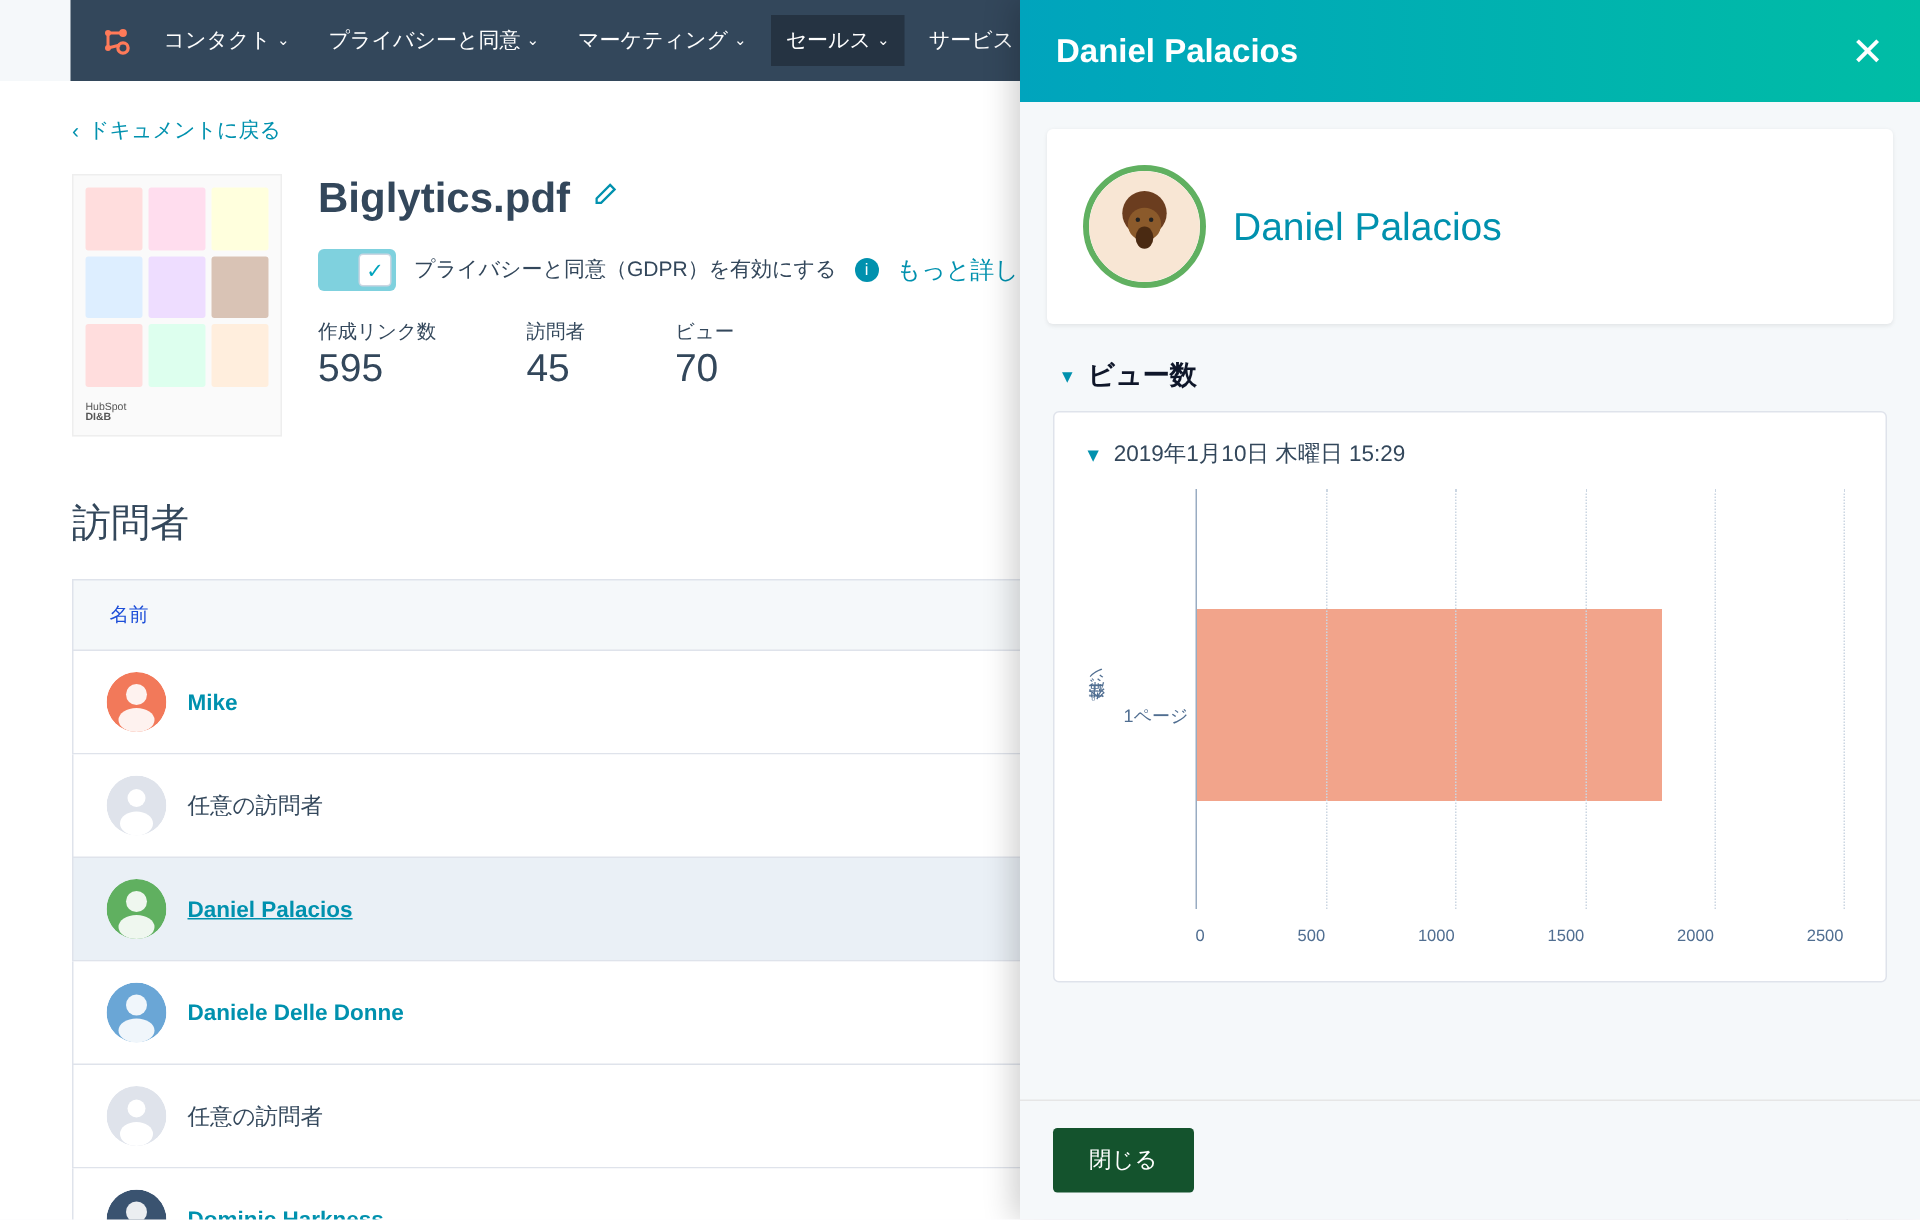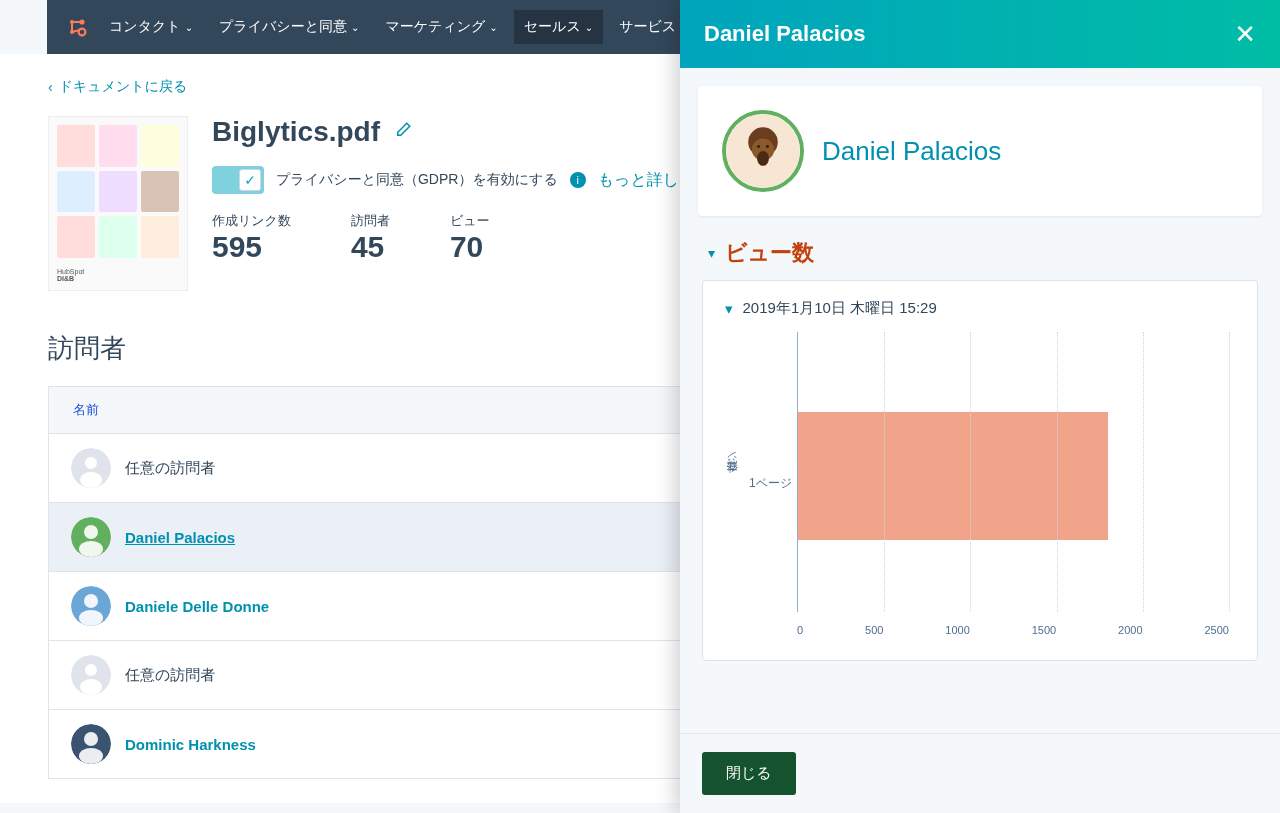--- a/index.html
+++ b/index.html
@@ -27,21 +27,21 @@
 .edit-icon { color: #0091ae; cursor: pointer; }
 .gdpr-row { display: flex; align-items: center; gap: 12px; margin-top: 18px; }
 .toggle { width: 52px; height: 28px; background: #7fd1de; border-radius: 4px; position: relative; display:flex; align-items:center; justify-content:flex-end; padding:3px; }
 .toggle .knob { width: 22px; height: 22px; background: #fff; border: 1px solid #cbd6e2; border-radius: 3px; display:flex; align-items:center; justify-content:center; color:#00a4bd; font-size:14px; }
 .gdpr-label { font-size: 14px; color: #33475b; text-align: right; }
 .info-icon { width:16px; height:16px; border-radius:50%; background:#0091ae; color:#fff; font-size:11px; display:inline-flex; align-items:center; justify-content:center; }
 .more-link { color: #0091ae; font-size: 16px; cursor: pointer; }
 .stats { display: flex; gap: 60px; margin-top: 18px; }
 .stat { display: flex; flex-direction: column; }
 .stat-label { font-size: 13px; color: #33475b; }
-.stat-value { font-size: 30px; font-weight: 700; color: #33475b; }
+.stat-value { font-size: 26px; font-weight: 400; color: #33475b; }
 
 .visitors-section { margin-top: 40px; }
 .visitors-title { font-size: 26px; font-weight: 400; color: #33475b; margin-bottom: 20px; }
 
 .table-header { background: #f5f8fa; border: 1px solid #dfe3eb; padding: 14px 24px; font-size: 13px; color: #1d4ed8; }
 .visitor-row { display: flex; align-items: center; gap: 14px; padding: 14px 22px; border: 1px solid #dfe3eb; border-top: none; background: #fff; }
 .visitor-row.highlighted { background: #eaf0f6; }
 .avatar { width: 40px; height: 40px; border-radius: 50%; display:flex; align-items:center; justify-content:center; color:#fff; font-size:18px; overflow:hidden; flex-shrink:0; }
 .visitor-name { color: #0091ae; font-weight: 600; font-size: 15px; cursor: pointer; }
 .visitor-name.anon { color: #33475b; font-weight: 400; cursor: default; }
@@ -51,21 +51,21 @@
 .panel { position: absolute; top: 0; right: 0; width: 600px; height: 100%; background: #f5f8fa; box-shadow: -4px 0 20px rgba(0,0,0,.2); display: flex; flex-direction: column; }
 .panel-header { height: 68px; background: linear-gradient(90deg, #00a4bd, #00bda5); display: flex; align-items: center; justify-content: space-between; padding: 0 24px; }
 .panel-title { color: #fff; font-size: 22px; font-weight: 600; }
 .close-icon { color: #fff; font-size: 26px; cursor: pointer; font-weight: 300; }
 .panel-body { flex: 1; padding: 18px; overflow: auto; }
 .contact-card { background: #fff; border-radius: 4px; box-shadow: 0 1px 3px rgba(0,0,0,.08); padding: 24px; display: flex; align-items: center; gap: 18px; }
 .contact-avatar { width: 82px; height: 82px; border-radius: 50%; border: 4px solid #60b060; overflow: hidden; display:flex; align-items:center; justify-content:center; }
 .contact-name { color: #0091ae; font-size: 26px; font-weight: 400; }
 .section-toggle { display: flex; align-items: center; gap: 10px; padding: 22px 10px 12px 10px; cursor: pointer; }
 .section-toggle .chev2 { color: #0091ae; transform: rotate(0deg); font-size: 14px; }
-.section-toggle .lbl { font-size: 22px; font-weight: 600; color: #c2410c; text-align: center; }
+.section-toggle .lbl { font-size: 18px; font-weight: 600; color: #0f172a; text-align: center; }
 .chart-card { background: #fff; border: 1px solid #dfe3eb; border-radius: 4px; padding: 18px 22px; margin: 0 4px; }
 .chart-date { display: flex; align-items: center; gap: 10px; font-size: 15px; color: #33475b; margin-bottom: 14px; cursor: pointer; }
 .chart-area { position: relative; height: 310px; padding-left: 60px; padding-bottom: 30px; }
 .yaxis-label { position: absolute; left: 0; top: 40%; font-size: 11px; color: #506e91; writing-mode: vertical-rl; transform: rotate(180deg); }
 .ylabel { position: absolute; left: 24px; top: 46%; font-size: 12px; color: #506e91; text-align: center; }
 .plot { position: absolute; left: 72px; right: 6px; top: 0; bottom: 30px; border-left: 1px solid #99acc2; }
 .grid-line { position: absolute; top: 0; bottom: 0; border-left: 1px dotted #cbd6e2; }
 .bar { position: absolute; left: 0; height: 128px; top: 80px; background: #f2a48b; }
 .xaxis { position: absolute; left: 72px; right: 6px; bottom: 6px; display: flex; justify-content: space-between; font-size: 11px; color: #506e91; }
 .panel-footer { padding: 18px 22px; background: #f5f8fa; border-top: 1px solid #e6e6e6; }
@@ -174,20 +174,30 @@
     </div>
   </div>
 
   <div class="visitors-section">
     <div class="visitors-title">訪問者</div>
     <div class="table-header">名前</div>
     <div id="visitor-rows">
         <div class="visitor-row">
           <div class="avatar">
             <svg class="face" viewBox="0 0 40 40">
+              <circle cx="20" cy="20" r="20" fill="#f2795a"></circle>
+              <circle cx="20" cy="15" r="7" fill="#fff" opacity="0.9"></circle>
+              <ellipse cx="20" cy="32" rx="12" ry="8" fill="#fff" opacity="0.9"></ellipse>
+            </svg>
+          </div>
+          <span class="visitor-name">Mike</span>
+        </div>
+        <div class="visitor-row">
+          <div class="avatar">
+            <svg class="face" viewBox="0 0 40 40">
               <circle cx="20" cy="20" r="20" fill="#dfe3eb"></circle>
               <circle cx="20" cy="15" r="6" fill="#fff"></circle>
               <ellipse cx="20" cy="32" rx="11" ry="8" fill="#fff"></ellipse>
             </svg>
           </div>
           <span class="visitor-name anon">任意の訪問者</span>
         </div>
         <div class="visitor-row highlighted">
           <div class="avatar">
             <svg class="face" viewBox="0 0 40 40">

